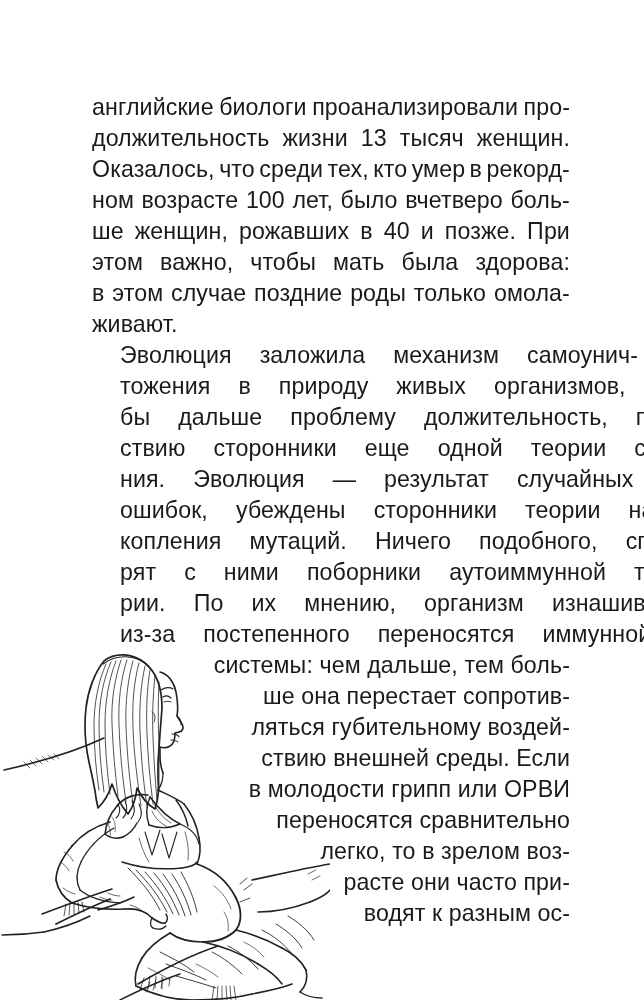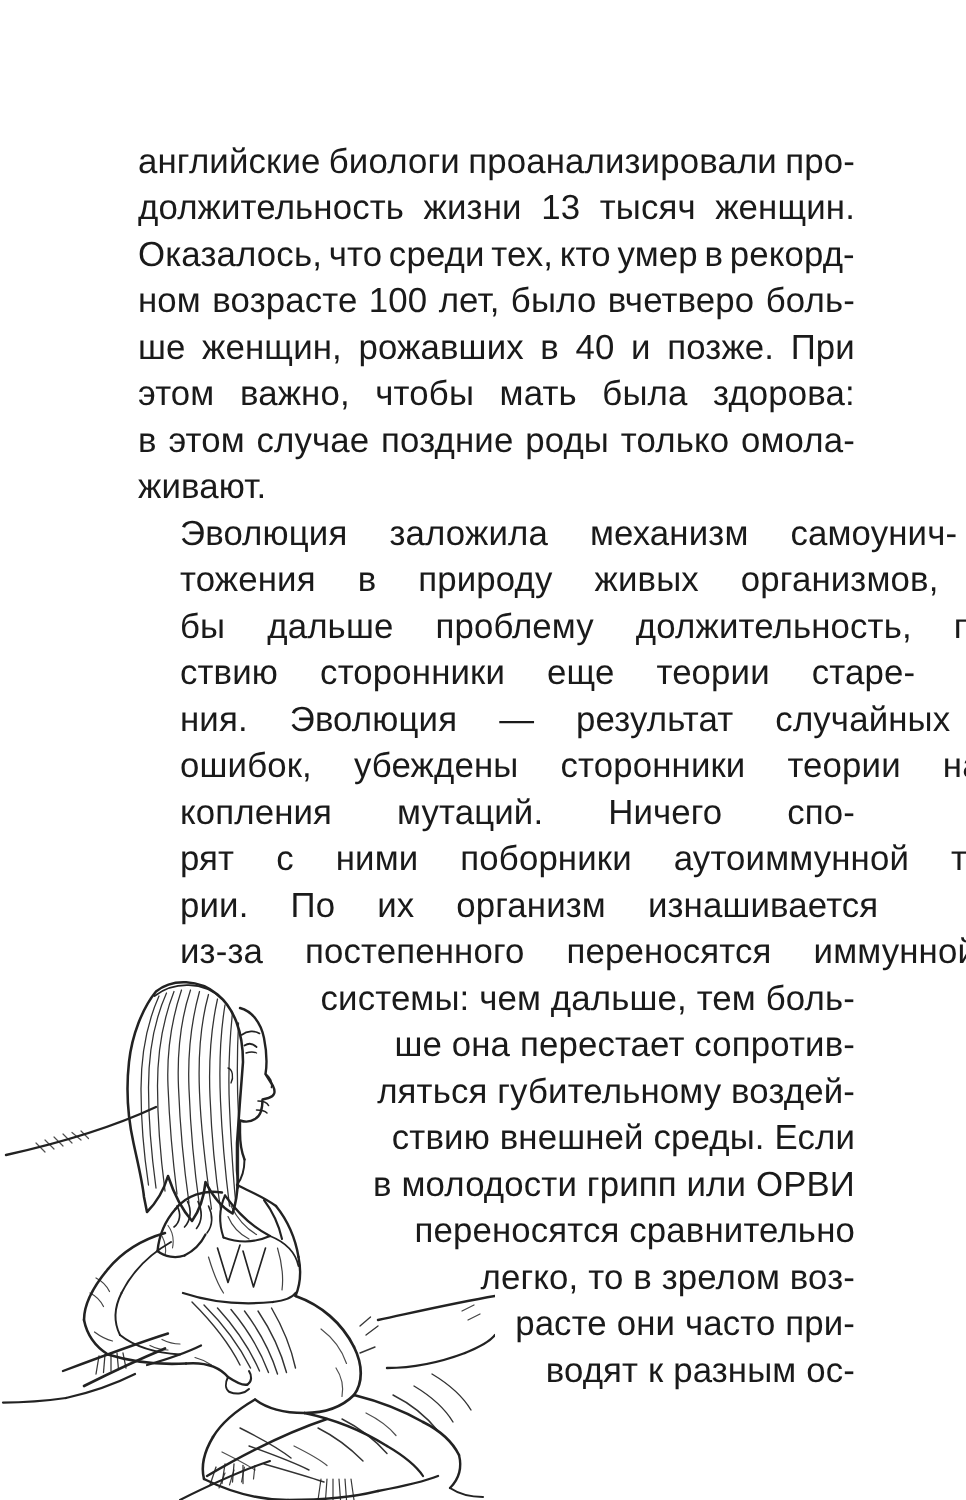--- a/index.html
+++ b/index.html
@@ -401,20 +401,21 @@
           <span class="w">дальше</span>
           <span class="w">проблему</span>
           <span class="w">должительность,</span>
           <span class="w">пола-</span>
         </span>
       <span class="ln j">
 
       <span class="w">ствию</span>
           <span class="w">сторонники</span>
           <span class="w">еще</span>
+          <span class="w">одной</span>
           <span class="w">теории</span>
           <span class="w">старе-</span>
         </span>
       <span class="ln j">
 
       <span class="w">ния.</span>
           <span class="w">Эволюция</span>
           <span class="w">—</span>
           <span class="w">результат</span>
           <span class="w">случайных</span>
@@ -425,36 +426,38 @@
           <span class="w">убеждены</span>
           <span class="w">сторонники</span>
           <span class="w">теории</span>
           <span class="w">на-</span>
         </span>
       <span class="ln j">
 
       <span class="w">копления</span>
           <span class="w">мутаций.</span>
           <span class="w">Ничего</span>
+          <span class="w">подобного,</span>
           <span class="w">спо-</span>
         </span>
       <span class="ln j">
 
       <span class="w">рят</span>
           <span class="w">с</span>
           <span class="w">ними</span>
           <span class="w">поборники</span>
           <span class="w">аутоиммунной</span>
           <span class="w">тео-</span>
         </span>
       <span class="ln j">
 
       <span class="w">рии.</span>
           <span class="w">По</span>
           <span class="w">их</span>
+          <span class="w">мнению,</span>
           <span class="w">организм</span>
           <span class="w">изнашивается</span>
         </span>
       <span class="ln j">
 
       <span class="w">из-за</span>
           <span class="w">постепенного</span>
           <span class="w">переносятся</span>
           <span class="w">иммунной</span>
         </span>

